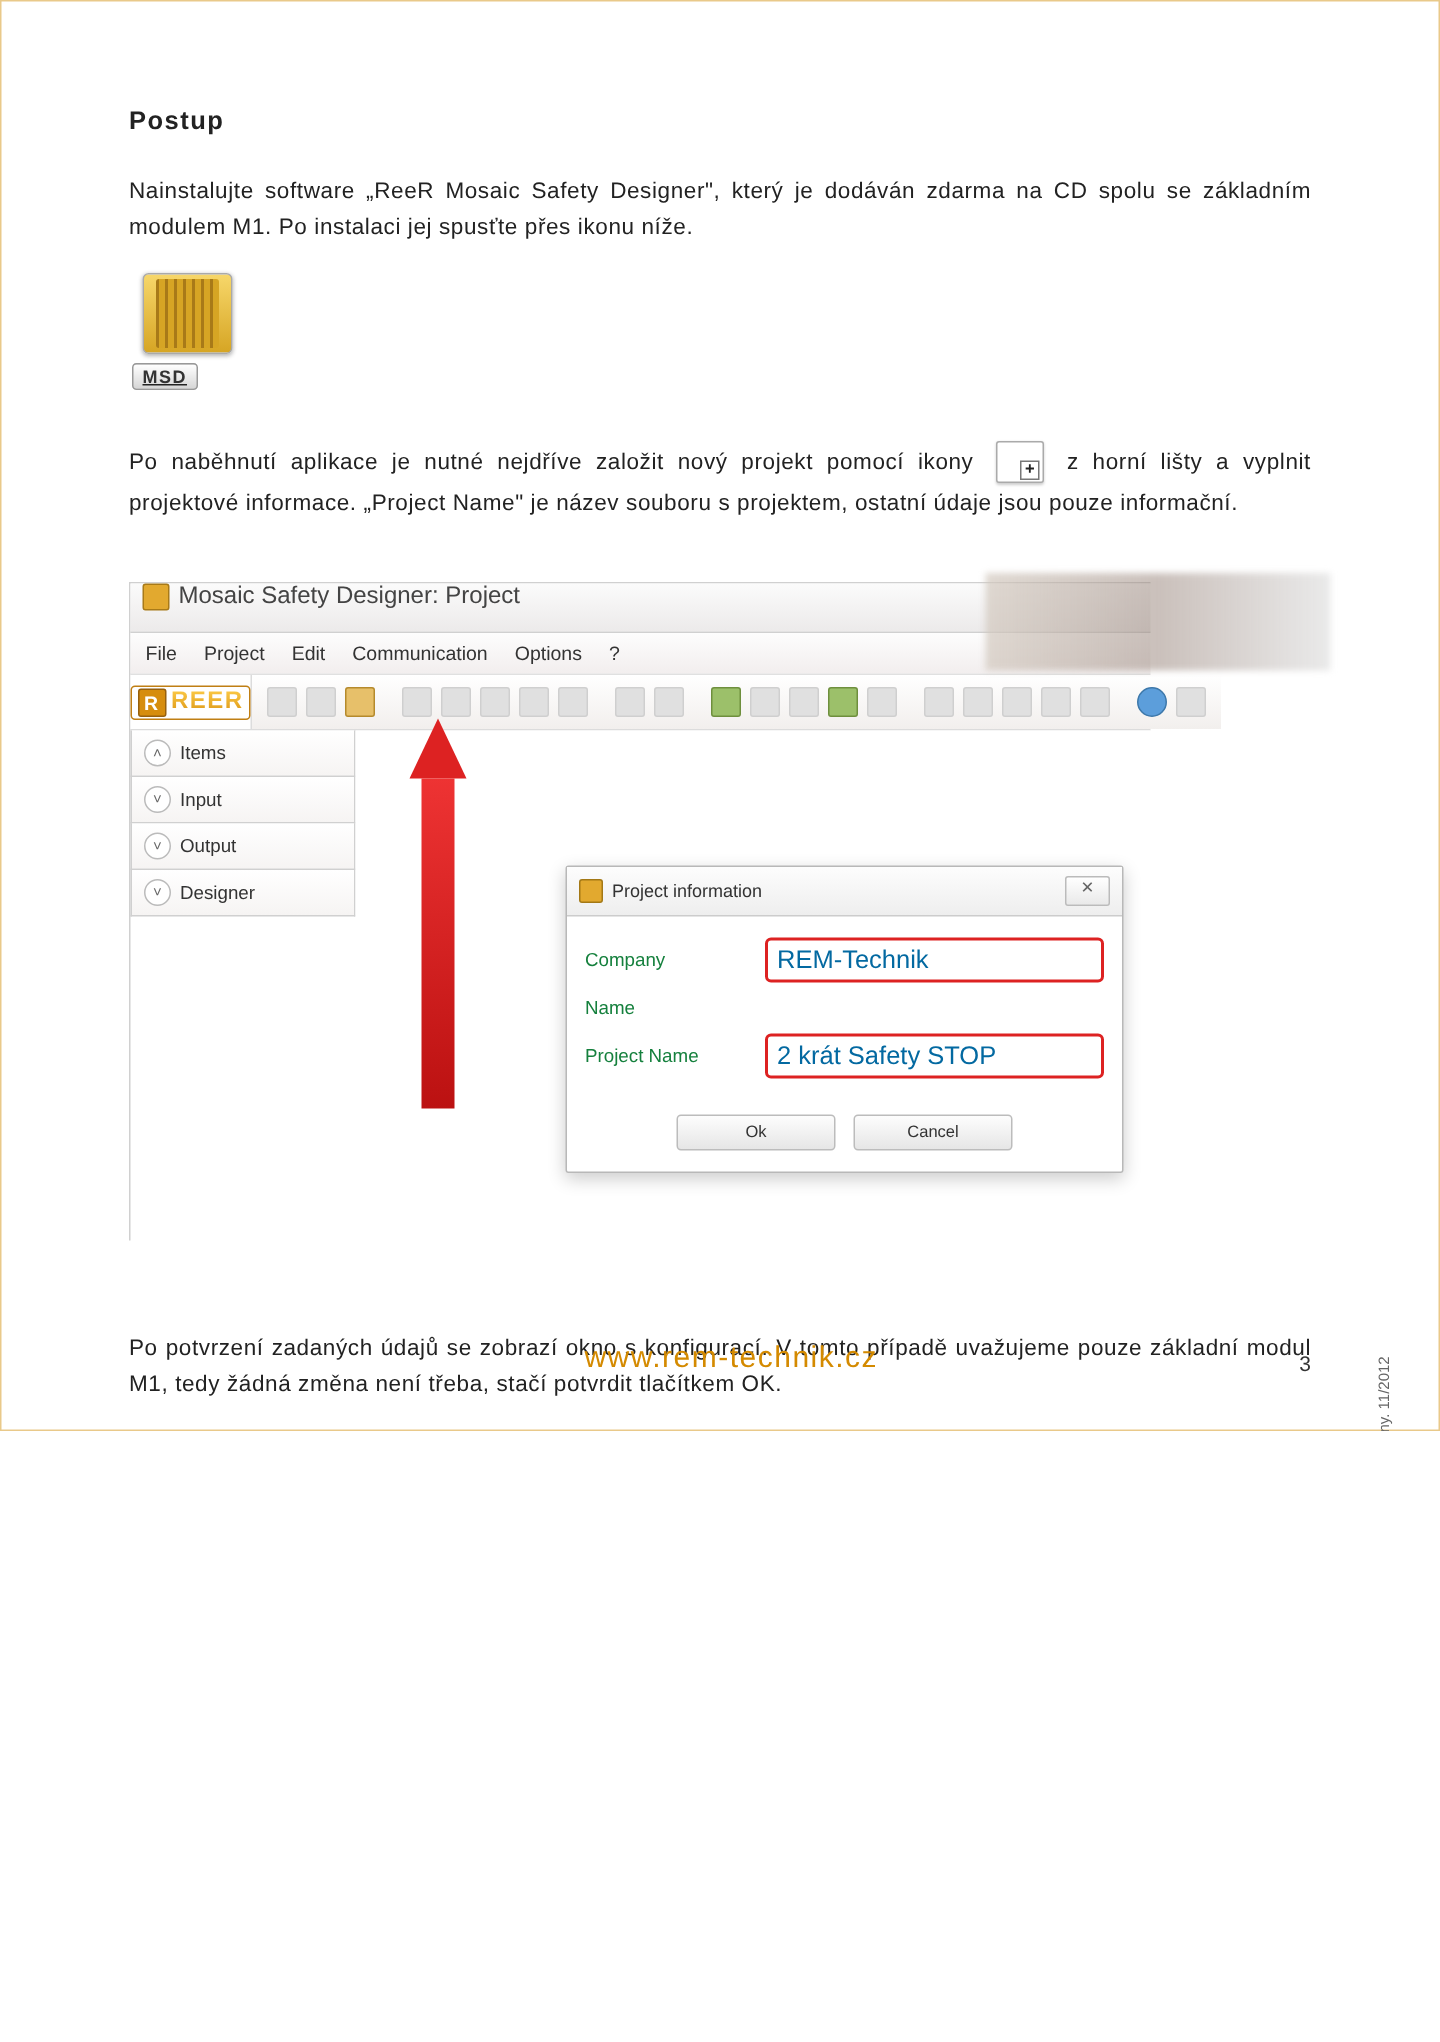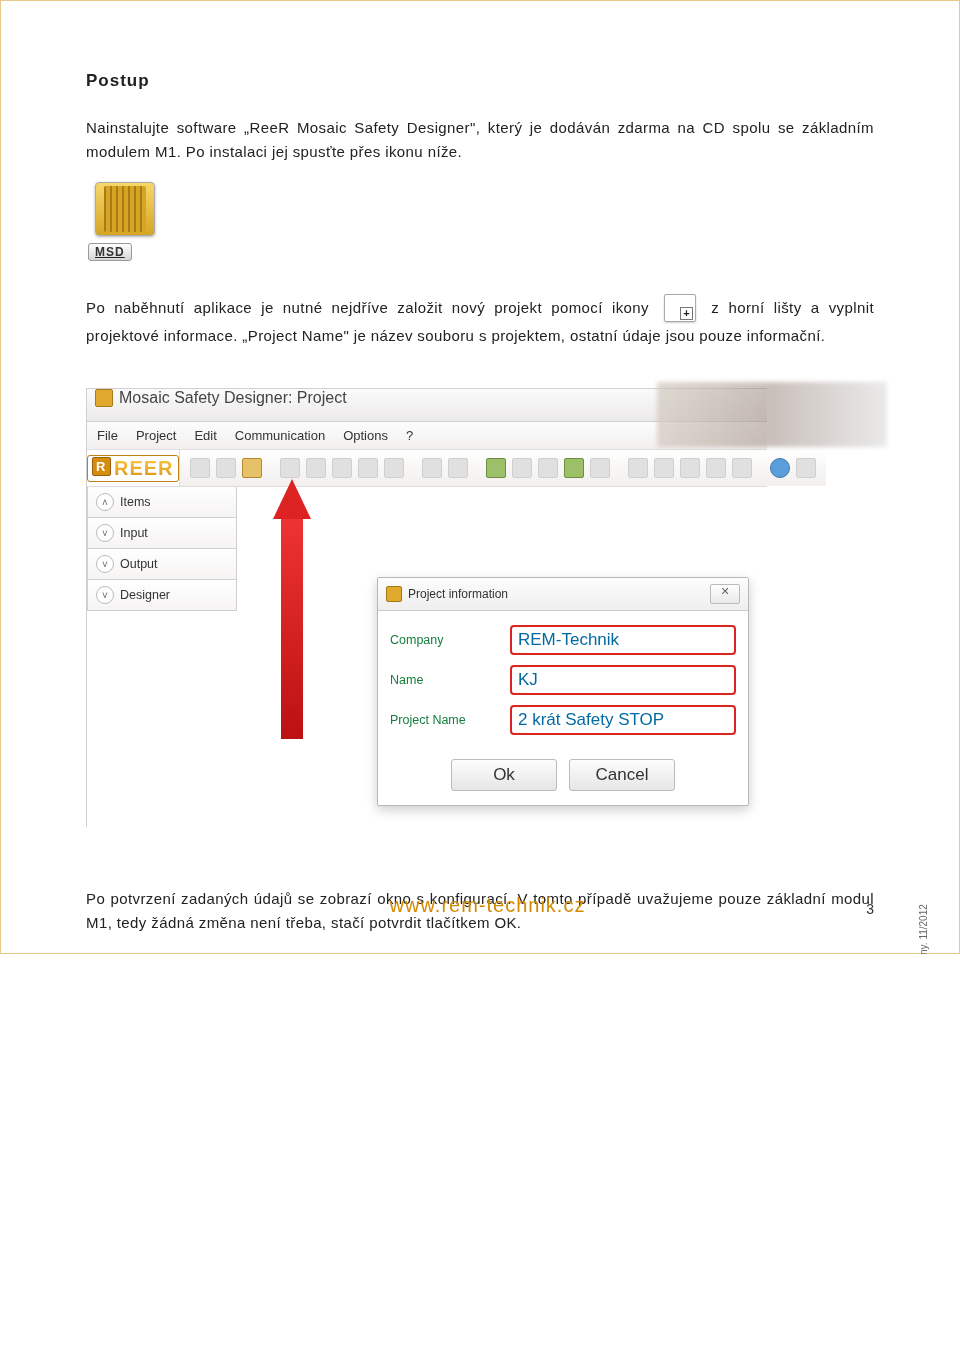--- a/index.html
+++ b/index.html
@@ -144,21 +144,21 @@
     height: 36px;
     background: #fff;
     border-right: 1px solid #dcdcdc;
     display: flex;
     align-items: center;
     justify-content: center;
   }
   .shot .logo .reer {
     font-family: Arial, Helvetica, sans-serif;
     font-weight: 900;
-    font-size: 20px;
+    font-size: 16px;
     letter-spacing: 1px;
     background: linear-gradient(#ffcf4b, #d68d0e);
     -webkit-background-clip: text;
     background-clip: text;
     color: transparent;
     display: flex;
     gap: 3px;
     border: 1px solid #c07f14;
     padding: 1px 4px;
     border-radius: 3px;
@@ -315,21 +315,21 @@
   }
   .dialog .buttons {
     display: flex;
     justify-content: center;
     gap: 12px;
     padding: 8px 0 14px 0;
   }
   .dialog .buttons .btn {
     min-width: 80px;
     text-align: center;
-    font-size: 17px;
+    font-size: 11px;
     padding: 5px 12px;
     background: linear-gradient(#fdfdfd, #e6e6e6);
     border: 1px solid #bcbcbc;
     border-radius: 3px;
     color: #333;
   }
   
   .footer-link {
     position: absolute;
     bottom: 36px;
@@ -461,21 +461,20 @@
             </span>
             <span class="close">✕</span>
           </div>
           <div class="form">
             <div class="row">
               <label>Company</label>
               <div class="field red-outline">REM-Technik</div>
             </div>
             <div class="row">
               <label>Name</label>
-              <div class="field red-outline">KJ</div>
             </div>
             <div class="row">
               <label>Project Name</label>
               <div class="field red-outline">2 krát Safety STOP</div>
             </div>
           </div>
           <div class="buttons">
             <div class="btn">Ok</div>
             <div class="btn">Cancel</div>
           </div>

